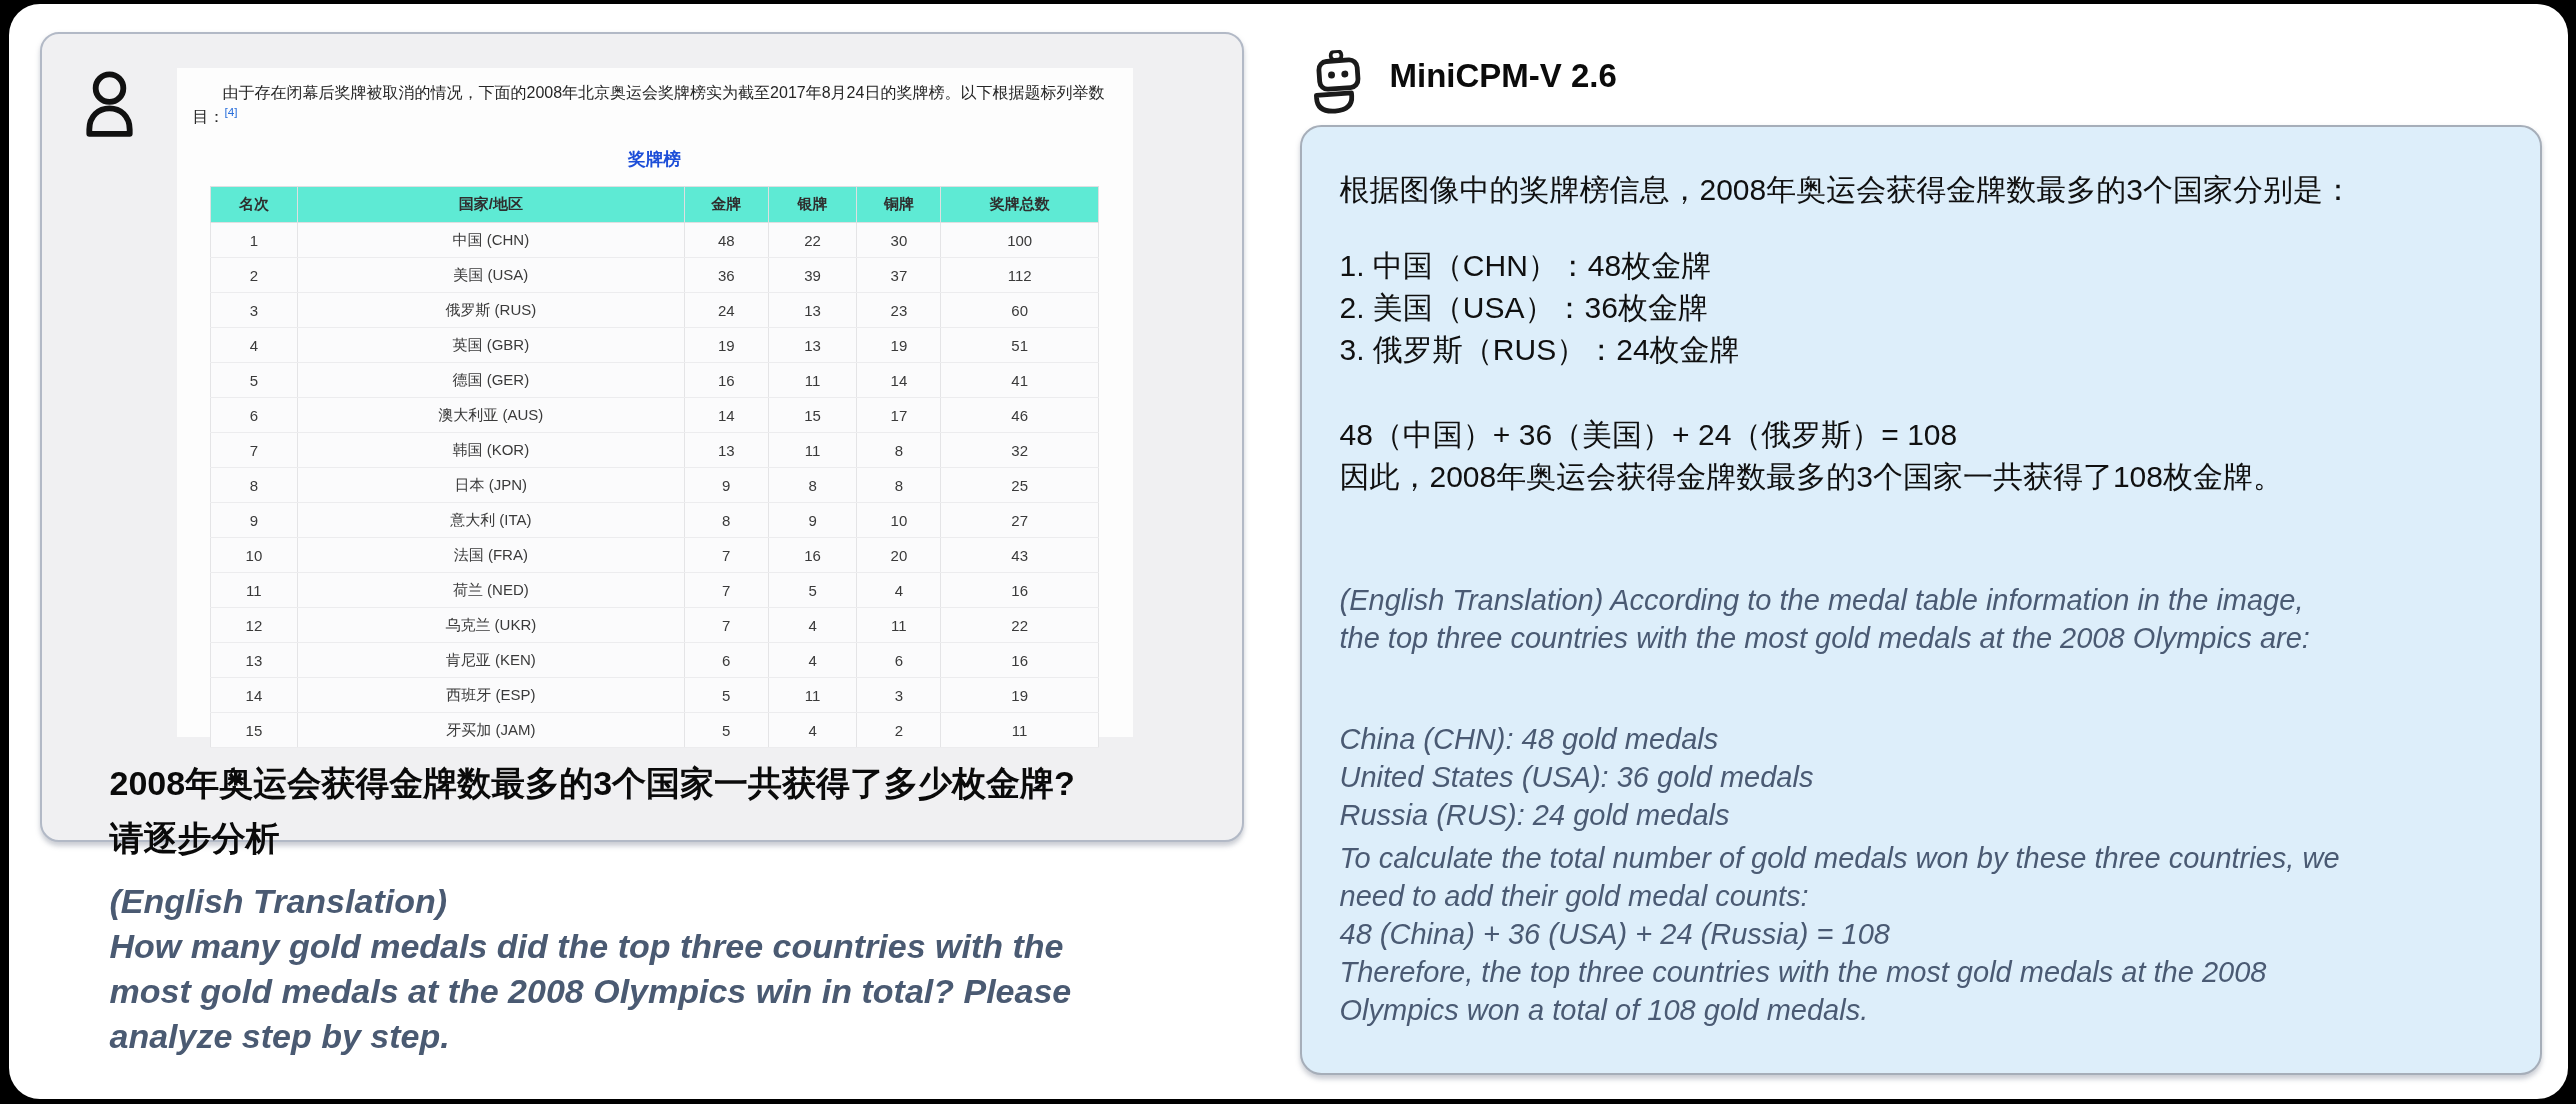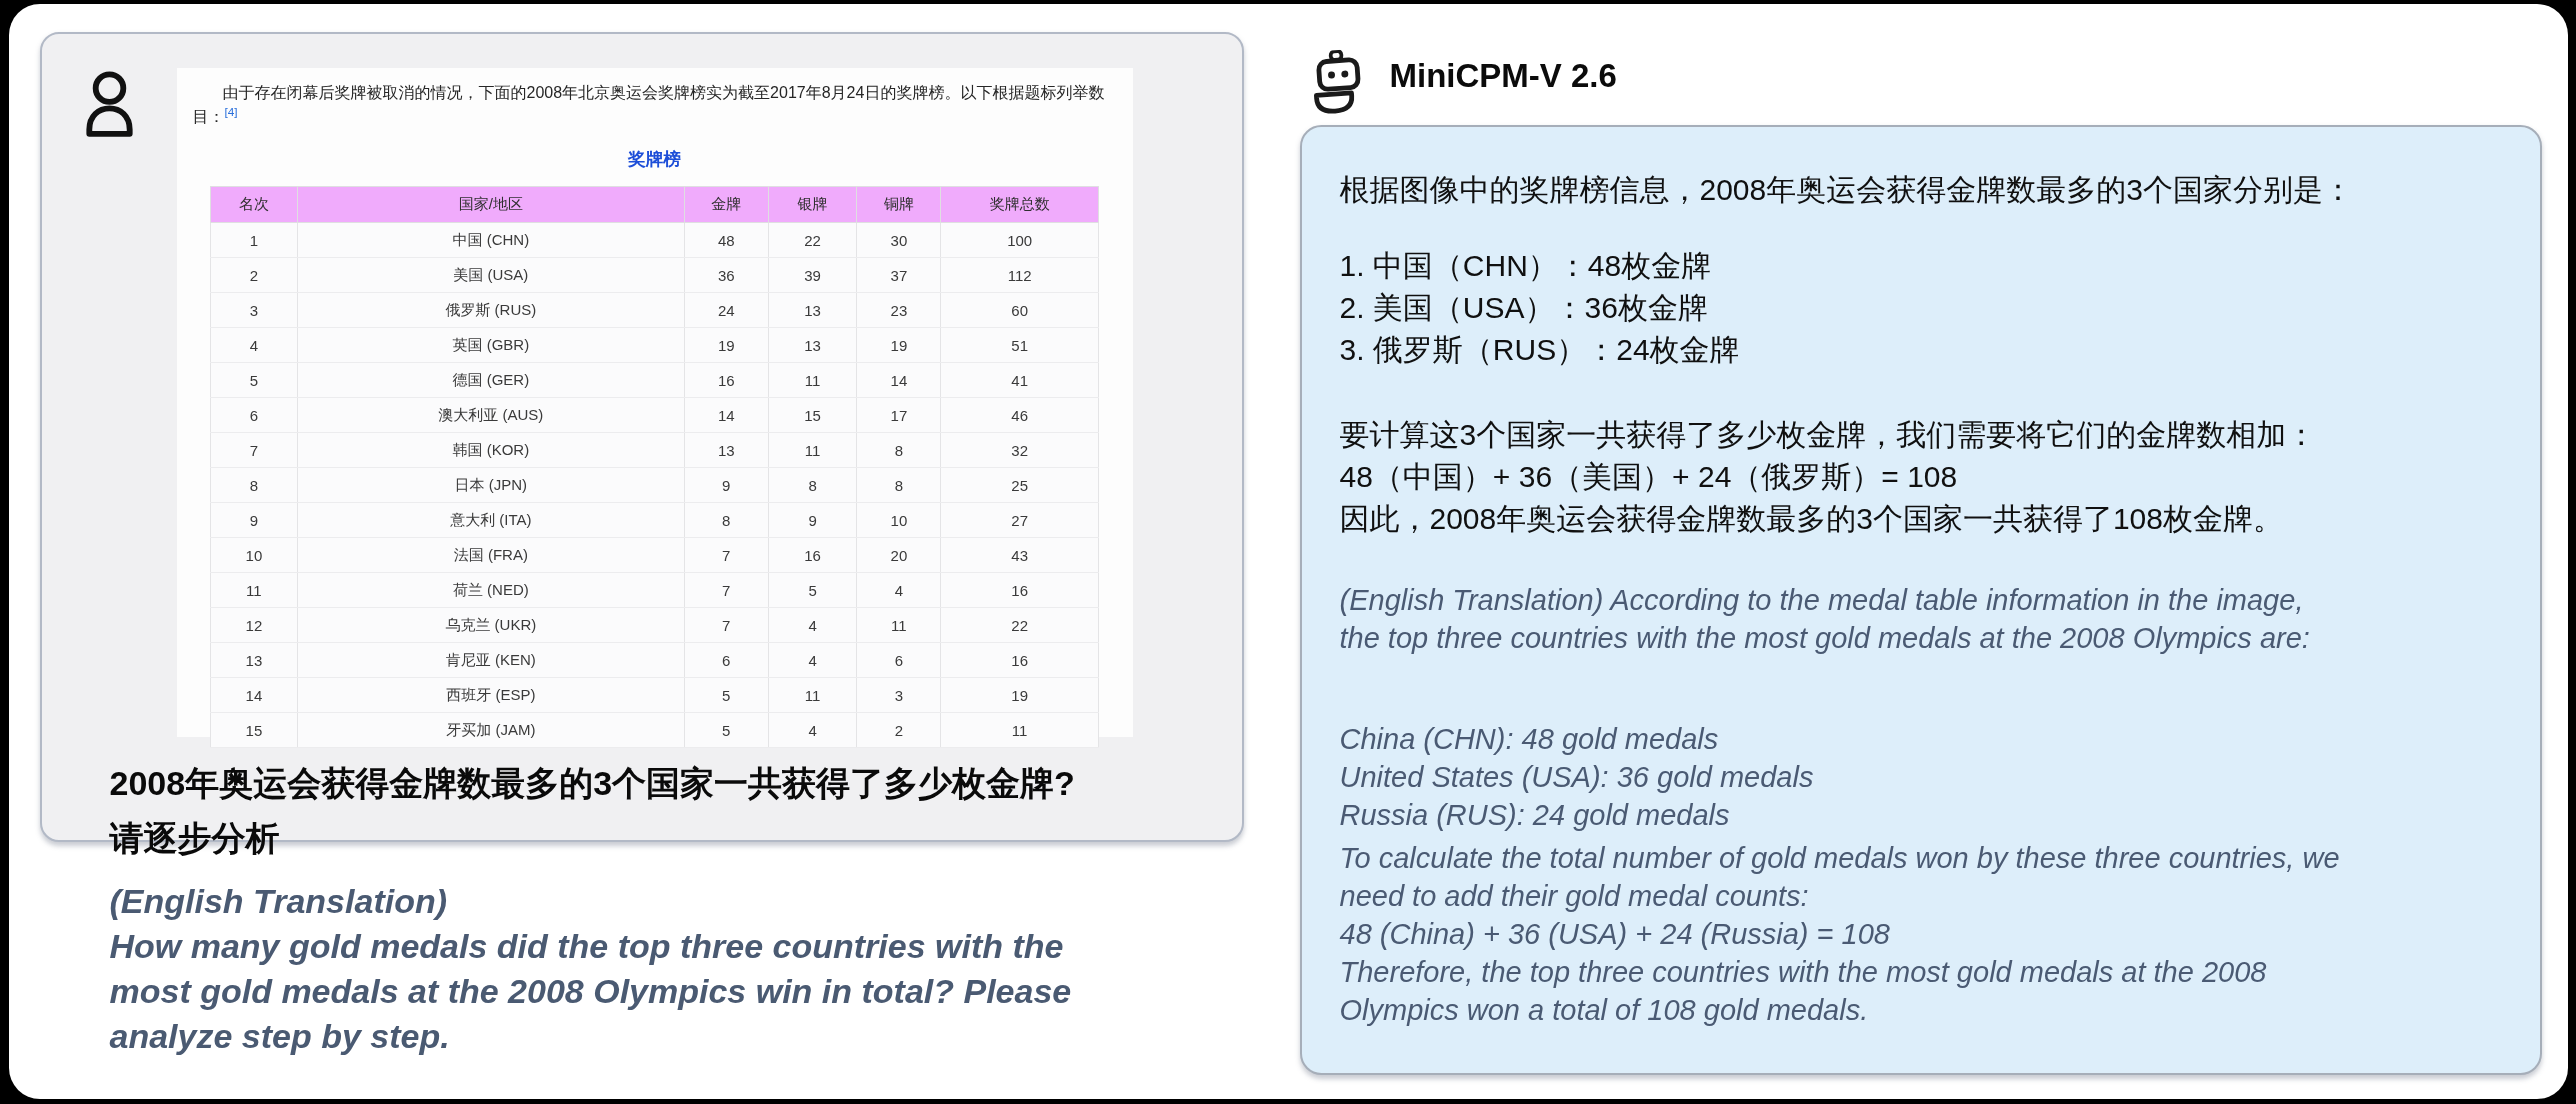--- a/index.html
+++ b/index.html
@@ -30,22 +30,22 @@
   .ref{color:#2a6fdb;font-size:11.8px;vertical-align:super;line-height:0;}
   .tbl-title{
     margin:18px 0 0 0;text-align:center;
     font-size:17.6px;font-weight:700;color:#1d4ed8;
   }
   .medal-table{
     border-collapse:collapse;margin:15px auto 0 auto;width:889px;
     font-size:15px;color:#3a3a3a;background:#ffffff;text-align:center;
   }
   .medal-table th{
-    height:33px;background:#f0abfc;border:1.1px solid #dfdfe1;
-    font-weight:400;color:#2f2f2f;
+    height:33px;background:#5eead4;border:1.1px solid #dfdfe1;
+    font-weight:700;color:#2f2f2f;
   }
   .medal-table td{
     height:32px;background:#fbfbfc;
     border-left:1.1px solid #e4e4e6;border-right:1.1px solid #e4e4e6;
     border-top:1.6px solid #ececee;border-bottom:1.6px solid #ececee;
   }
   .question{
     position:absolute;left:68px;top:722px;width:1111px;
     font-size:34px;font-weight:700;color:#0a0a0a;line-height:55px;
     white-space:nowrap;
@@ -265,21 +265,20 @@
   <section class="model-bubble">
     <div class="blk zh blk-zh-intro">
       <div>根据图像中的奖牌榜信息，2008年奥运会获得金牌数最多的3个国家分别是：</div>
     </div>
     <div class="blk zh blk-zh-list">
       <div>1. 中国（CHN）：48枚金牌</div>
       <div>2. 美国（USA）：36枚金牌</div>
       <div>3. 俄罗斯（RUS）：24枚金牌</div>
     </div>
     <div class="blk zh blk-zh-calc">
-      <div>要计算这3个国家一共获得了多少枚金牌，我们需要将它们的金牌数相加：</div>
       <div>48（中国）+ 36（美国）+ 24（俄罗斯）= 108</div>
       <div>因此，2008年奥运会获得金牌数最多的3个国家一共获得了108枚金牌。</div>
     </div>
     <div class="blk en blk-en-intro">
       <div>(English Translation) According to the medal table information in the image,</div>
       <div>the top three countries with the most gold medals at the 2008 Olympics are:</div>
     </div>
     <div class="blk en blk-en-list">
       <div>China (CHN): 48 gold medals</div>
       <div>United States (USA): 36 gold medals</div>

